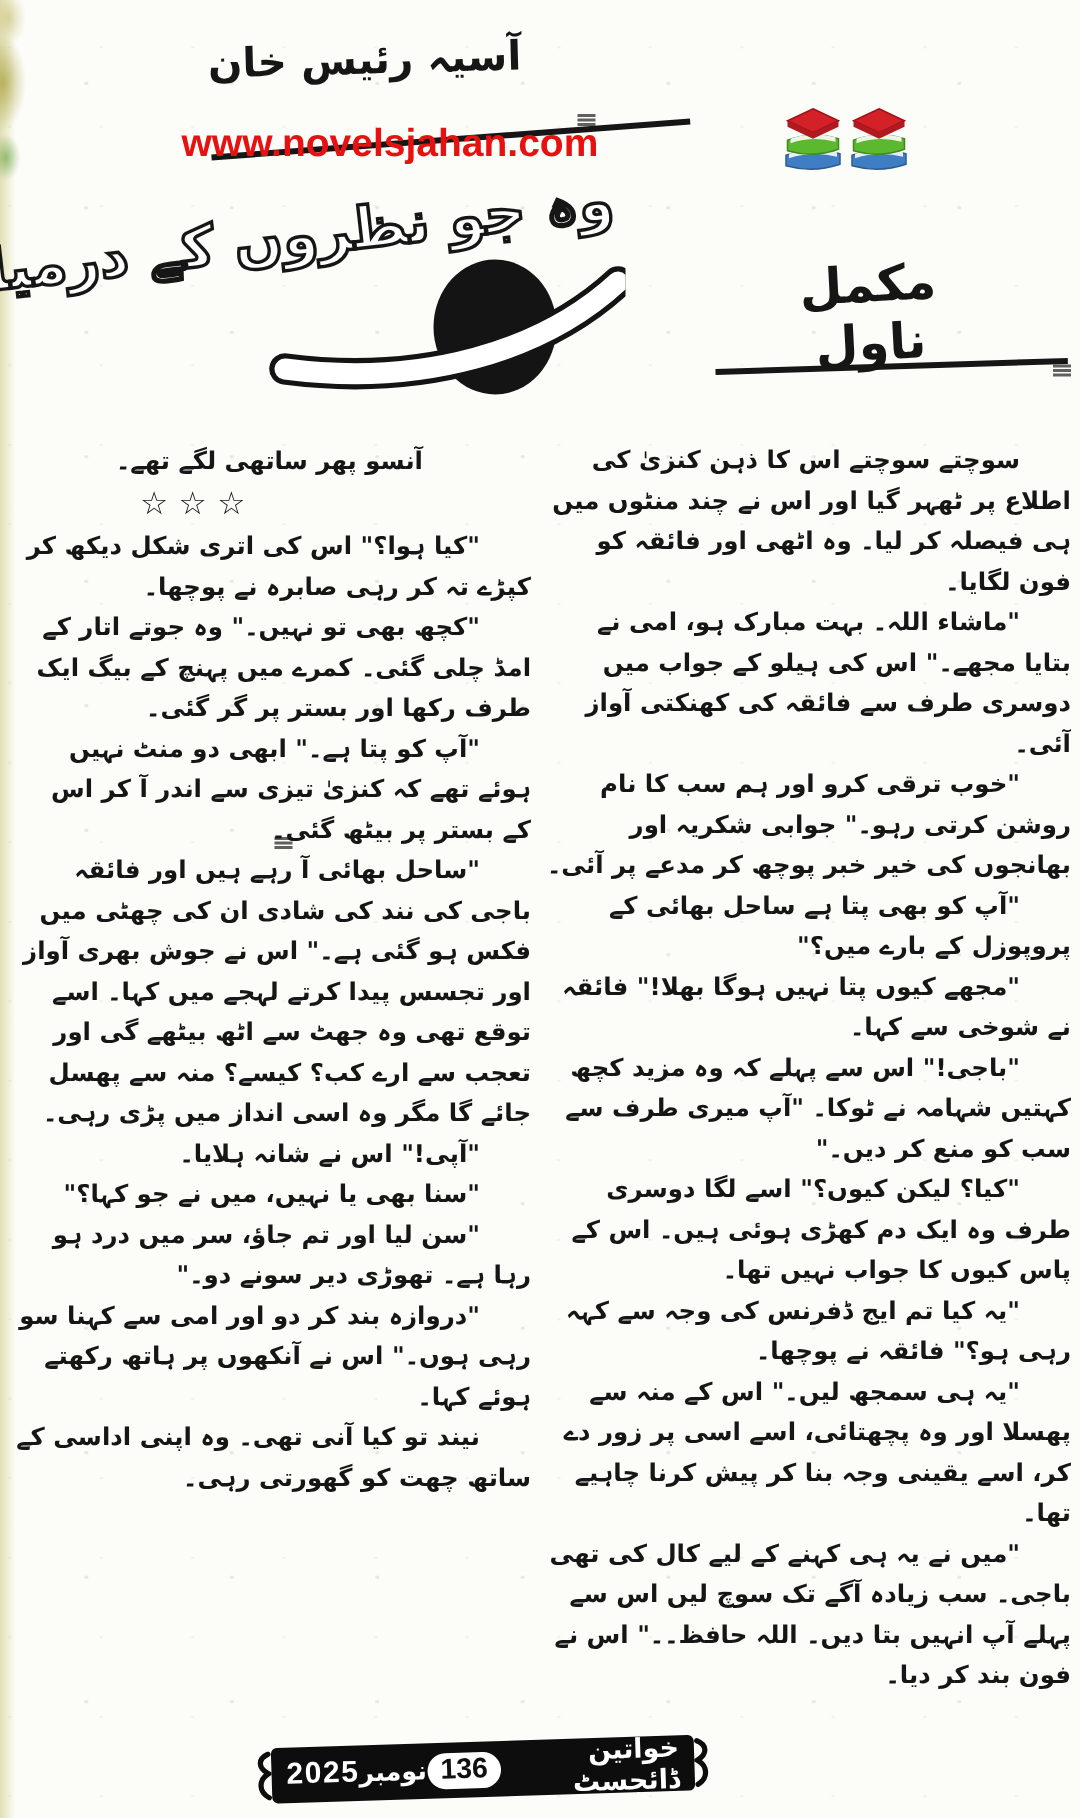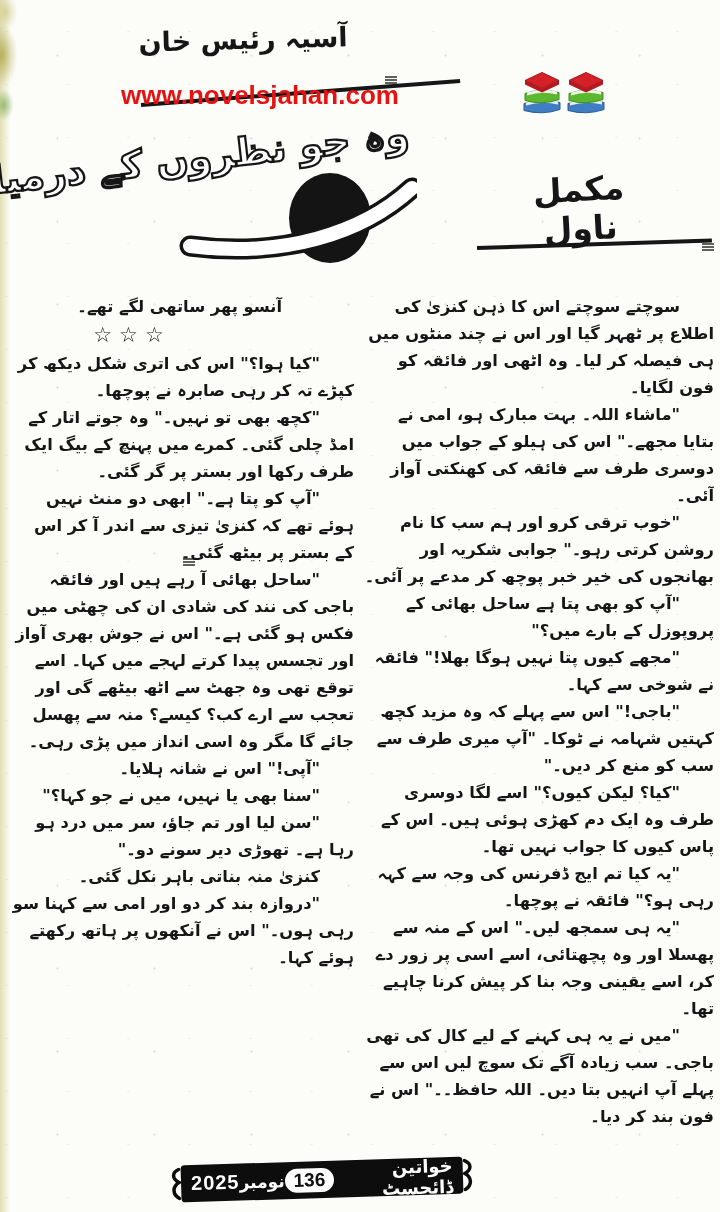--- a/index.html
+++ b/index.html
@@ -164,22 +164,22 @@
 <div class="col col-left">
   <p class="intro">آنسو پھر ساتھی لگے تھے۔</p>
   <div class="stars">☆☆☆</div>
   <p>"کیا ہوا؟" اس کی اتری شکل دیکھ کر کپڑے تہ کر رہی صابرہ نے پوچھا۔</p>
   <p>"کچھ بھی تو نہیں۔" وہ جوتے اتار کے امڈ چلی گئی۔ کمرے میں پہنچ کے بیگ ایک طرف رکھا اور بستر پر گر گئی۔</p>
   <p>"آپ کو پتا ہے۔" ابھی دو منٹ نہیں ہوئے تھے کہ کنزیٰ تیزی سے اندر آ کر اس کے بستر پر بیٹھ گئی۔</p>
   <p>"ساحل بھائی آ رہے ہیں اور فائقہ باجی کی نند کی شادی ان کی چھٹی میں فکس ہو گئی ہے۔" اس نے جوش بھری آواز اور تجسس پیدا کرتے لہجے میں کہا۔ اسے توقع تھی وہ جھٹ سے اٹھ بیٹھے گی اور تعجب سے ارے کب؟ کیسے؟ منہ سے پھسل جائے گا مگر وہ اسی انداز میں پڑی رہی۔</p>
   <p>"آپی!" اس نے شانہ ہلایا۔</p>
   <p>"سنا بھی یا نہیں، میں نے جو کہا؟"</p>
   <p>"سن لیا اور تم جاؤ، سر میں درد ہو رہا ہے۔ تھوڑی دیر سونے دو۔"</p>
-  <p>کنزیٰ منہ بناتی باہر نکل گئی۔</p>
   <p>"دروازہ بند کر دو اور امی سے کہنا سو رہی ہوں۔" اس نے آنکھوں پر ہاتھ رکھتے ہوئے کہا۔</p>
+  <p>نیند تو کیا آنی تھی۔ وہ اپنی اداسی کے ساتھ چھت کو گھورتی رہی۔</p>
 </div>
 
 <div class="footer-bar">
   <svg class="curl right-end" width="11" height="33" viewBox="0 0 11 33">
     <path d="M9 2 C2 5 2 11 9 15 C2 19 2 27 9 31" stroke="#0d0d0d" stroke-width="3.5" fill="none" stroke-linecap="round"></path>
   </svg>
   <span class="footer-mag">خواتین ڈائجسٹ</span>
   <span class="footer-num">136</span>
   <span class="footer-month">نومبر</span>
   <span class="footer-year">2025</span>

